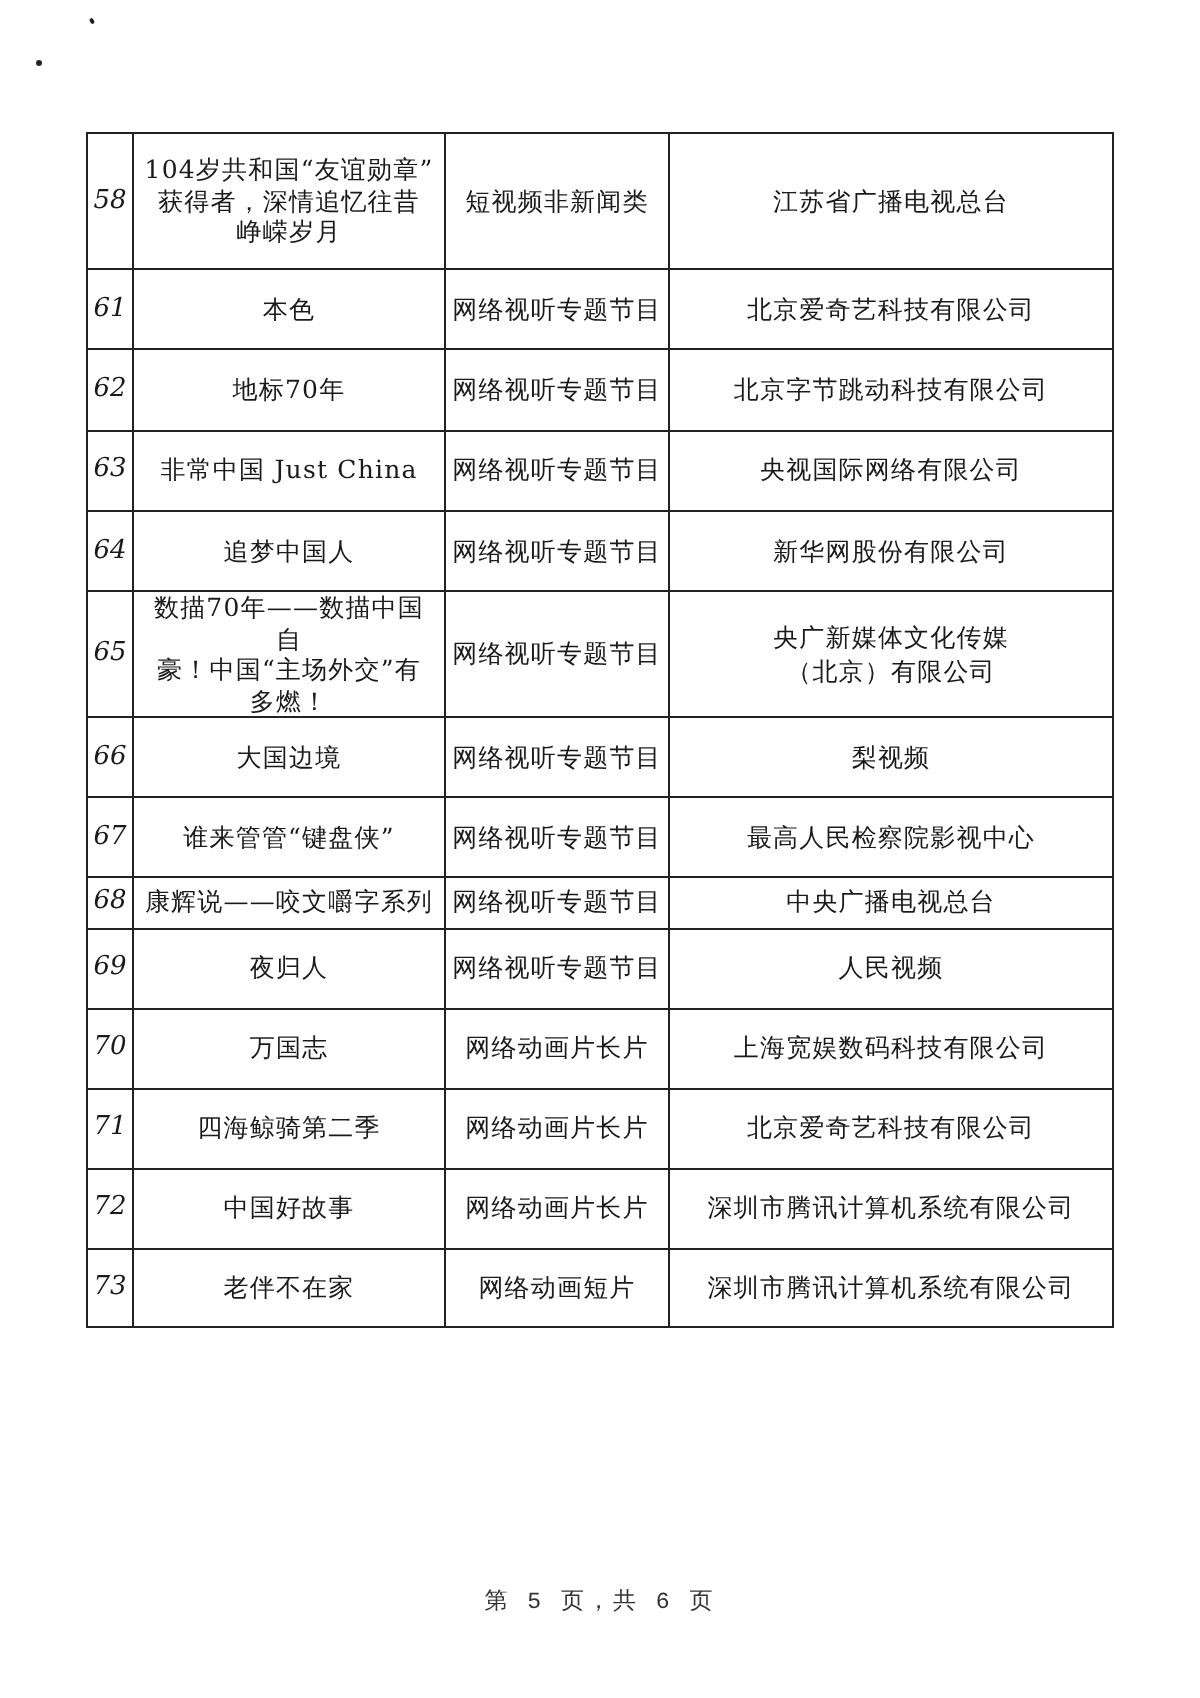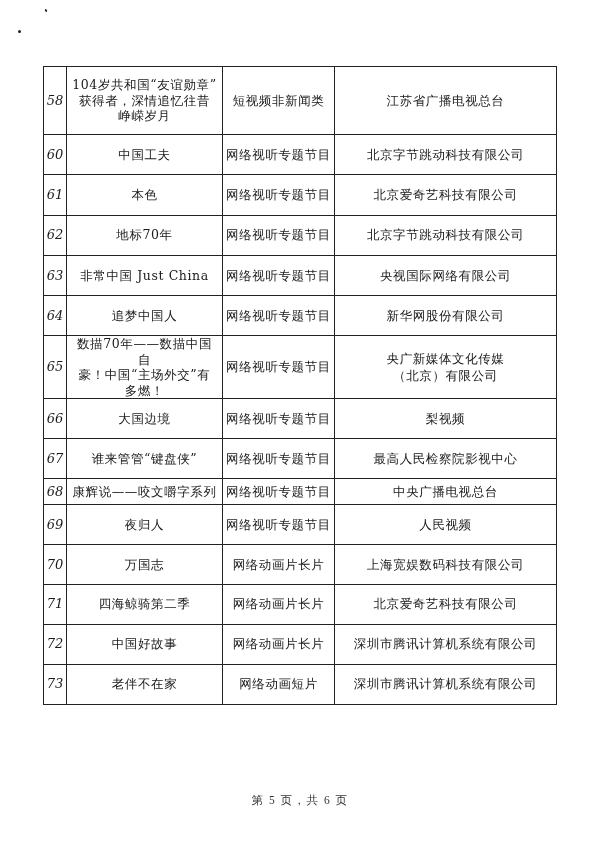--- a/index.html
+++ b/index.html
@@ -58,21 +58,21 @@
     col.c-cat { width: 112px; }
     col.c-org { width: 222px; }
     .cell-line { display: block; }
 
     .footer {
       position: absolute;
       left: 0;
       width: 600px;
       top: 793px;
       text-align: center;
-      font-family: Liberation Serif, serif;
+      font-family: Liberation Mono, monospace;
       font-size: 11.5px;
       letter-spacing: 1.5px;
       color: #333;
     }
   </style>
 </head>
 <body>
 
 <div class="speck speck-a"></div>
 <div class="speck speck-b"></div>
@@ -92,30 +92,20 @@
             <span class="cell-line">104岁共和国“友谊勋章”</span>
             <span class="cell-line">获得者，深情追忆往昔</span>
             <span class="cell-line">峥嵘岁月</span>
           </td>
           <td class="cat">短视频非新闻类</td>
           <td class="org">
             <span class="cell-line">江苏省广播电视总台</span>
           </td>
         </tr>
         <tr style="height: 40.3px;">
-          <td class="num">60</td>
-          <td class="title">
-            <span class="cell-line">中国工夫</span>
-          </td>
-          <td class="cat">网络视听专题节目</td>
-          <td class="org">
-            <span class="cell-line">北京字节跳动科技有限公司</span>
-          </td>
-        </tr>
-        <tr style="height: 40.3px;">
           <td class="num">61</td>
           <td class="title">
             <span class="cell-line">本色</span>
           </td>
           <td class="cat">网络视听专题节目</td>
           <td class="org">
             <span class="cell-line">北京爱奇艺科技有限公司</span>
           </td>
         </tr>
         <tr style="height: 40.3px;">

